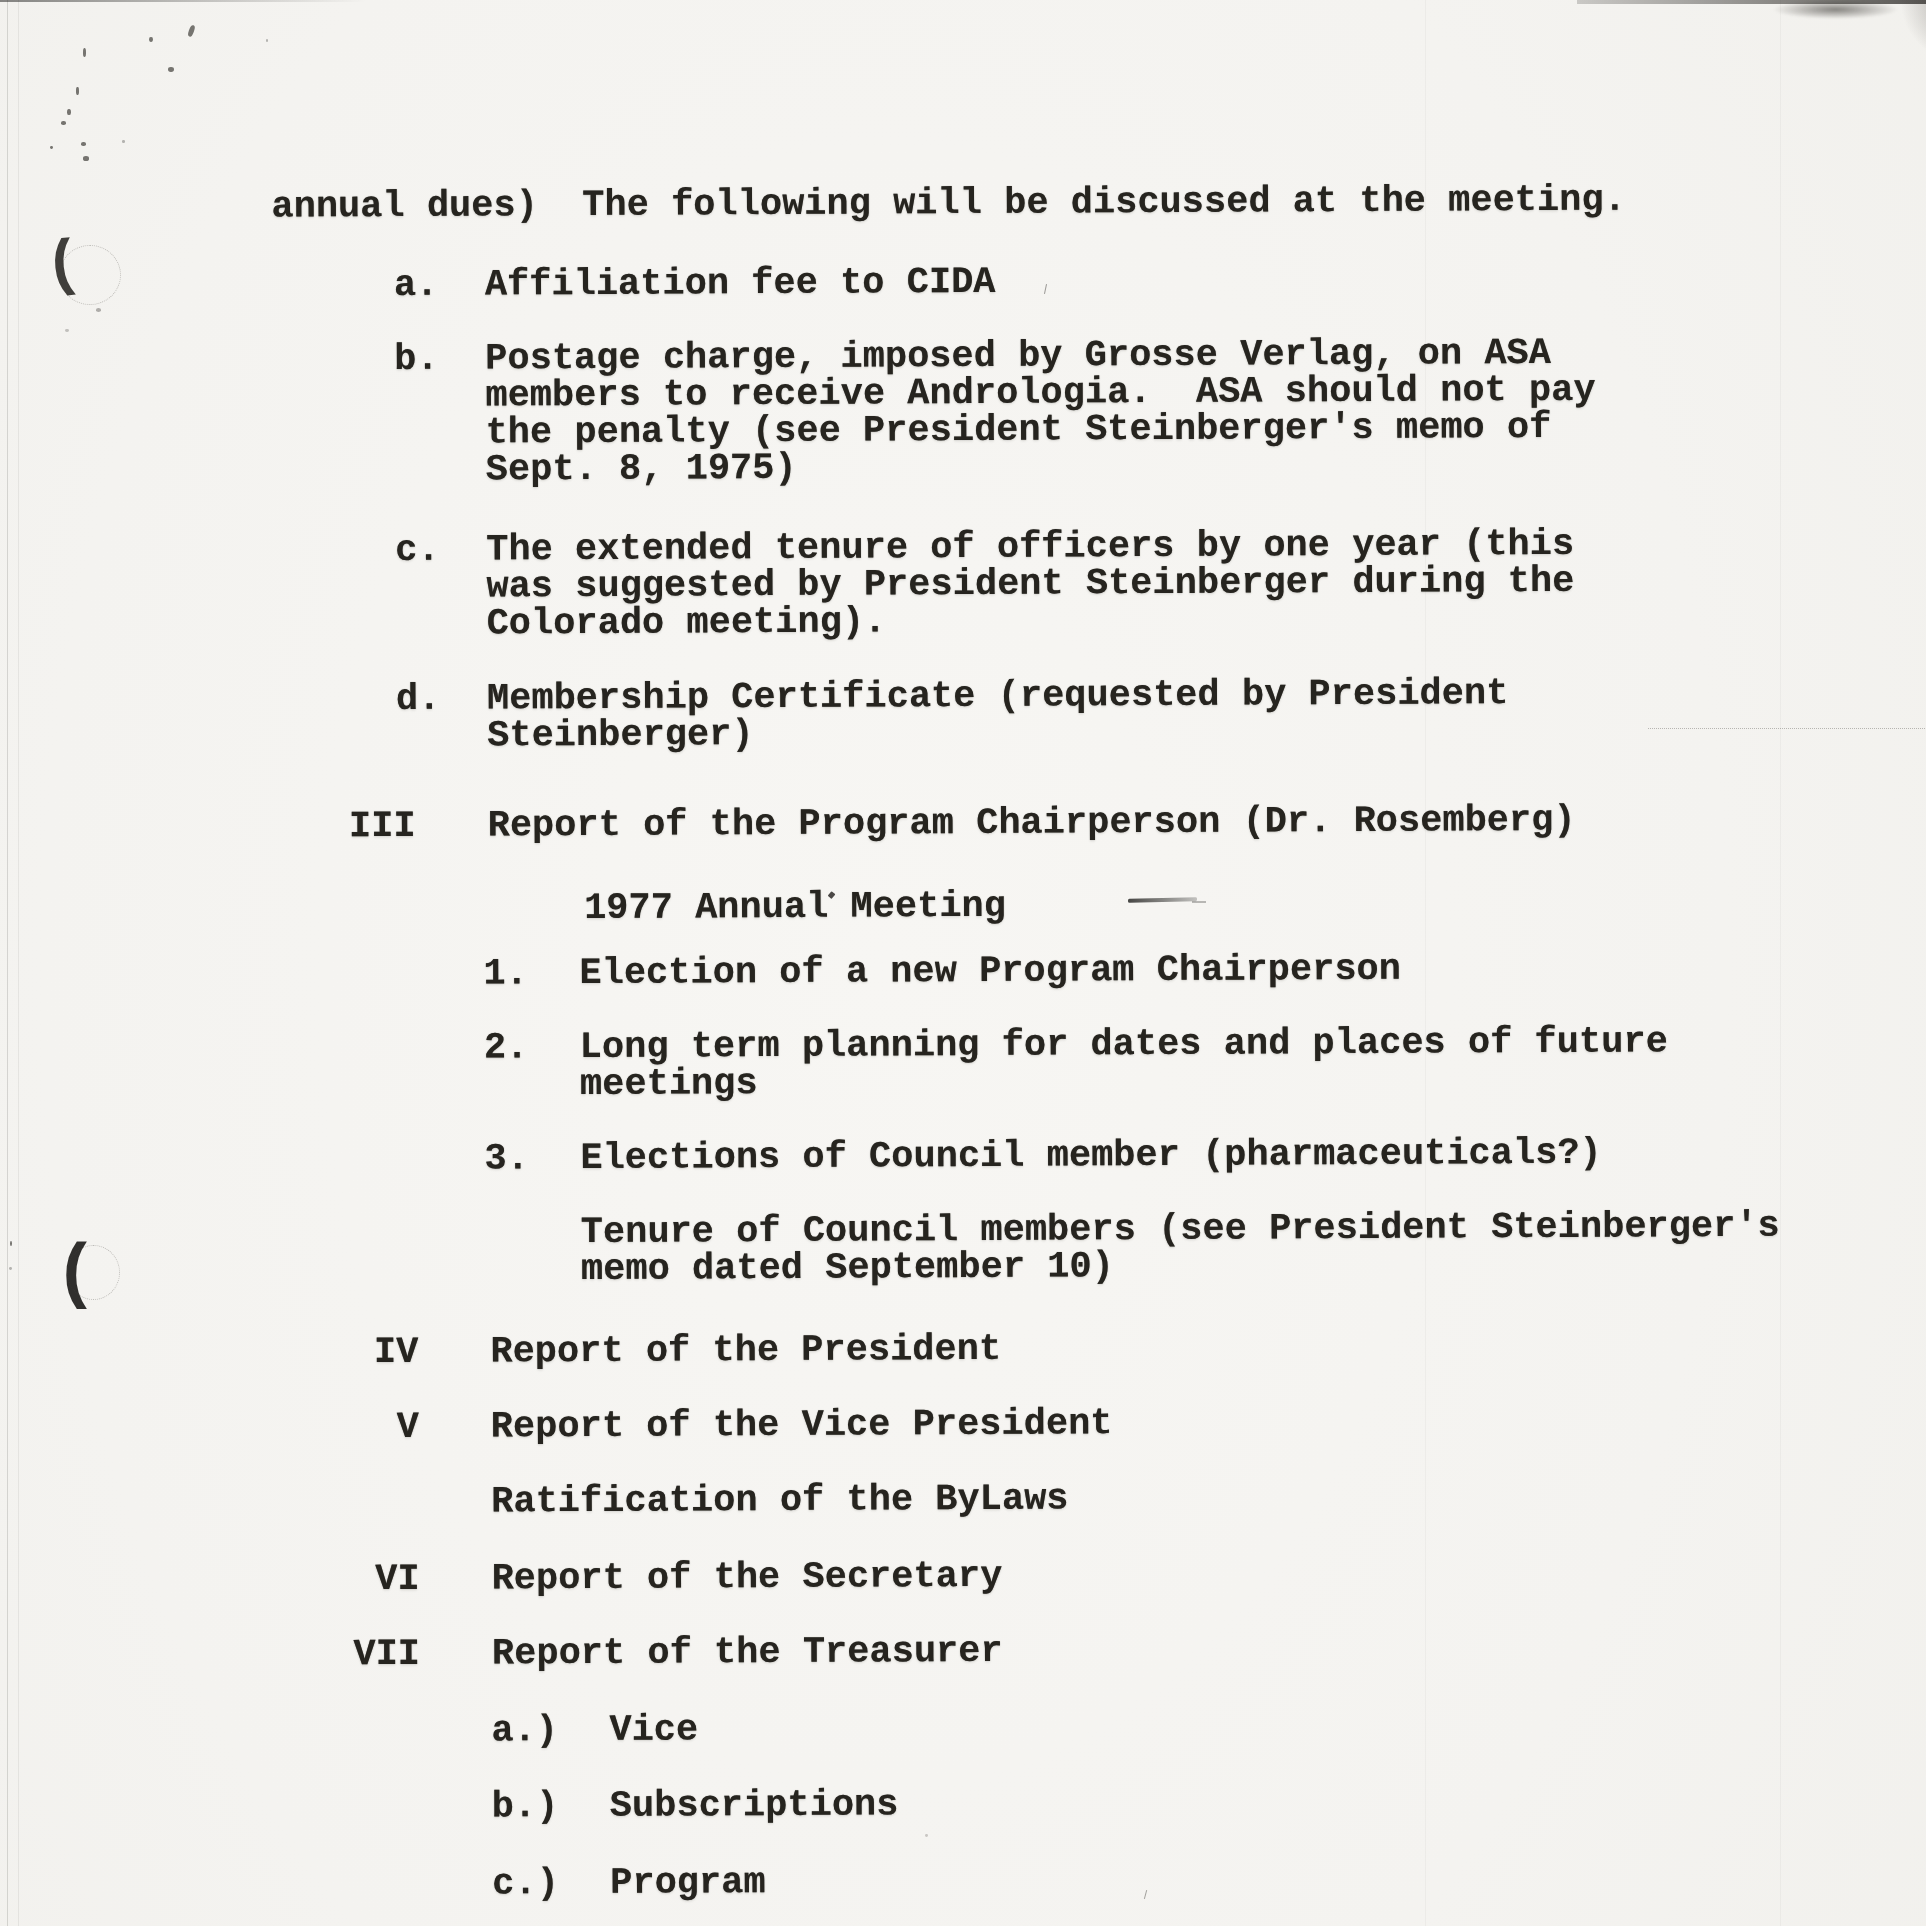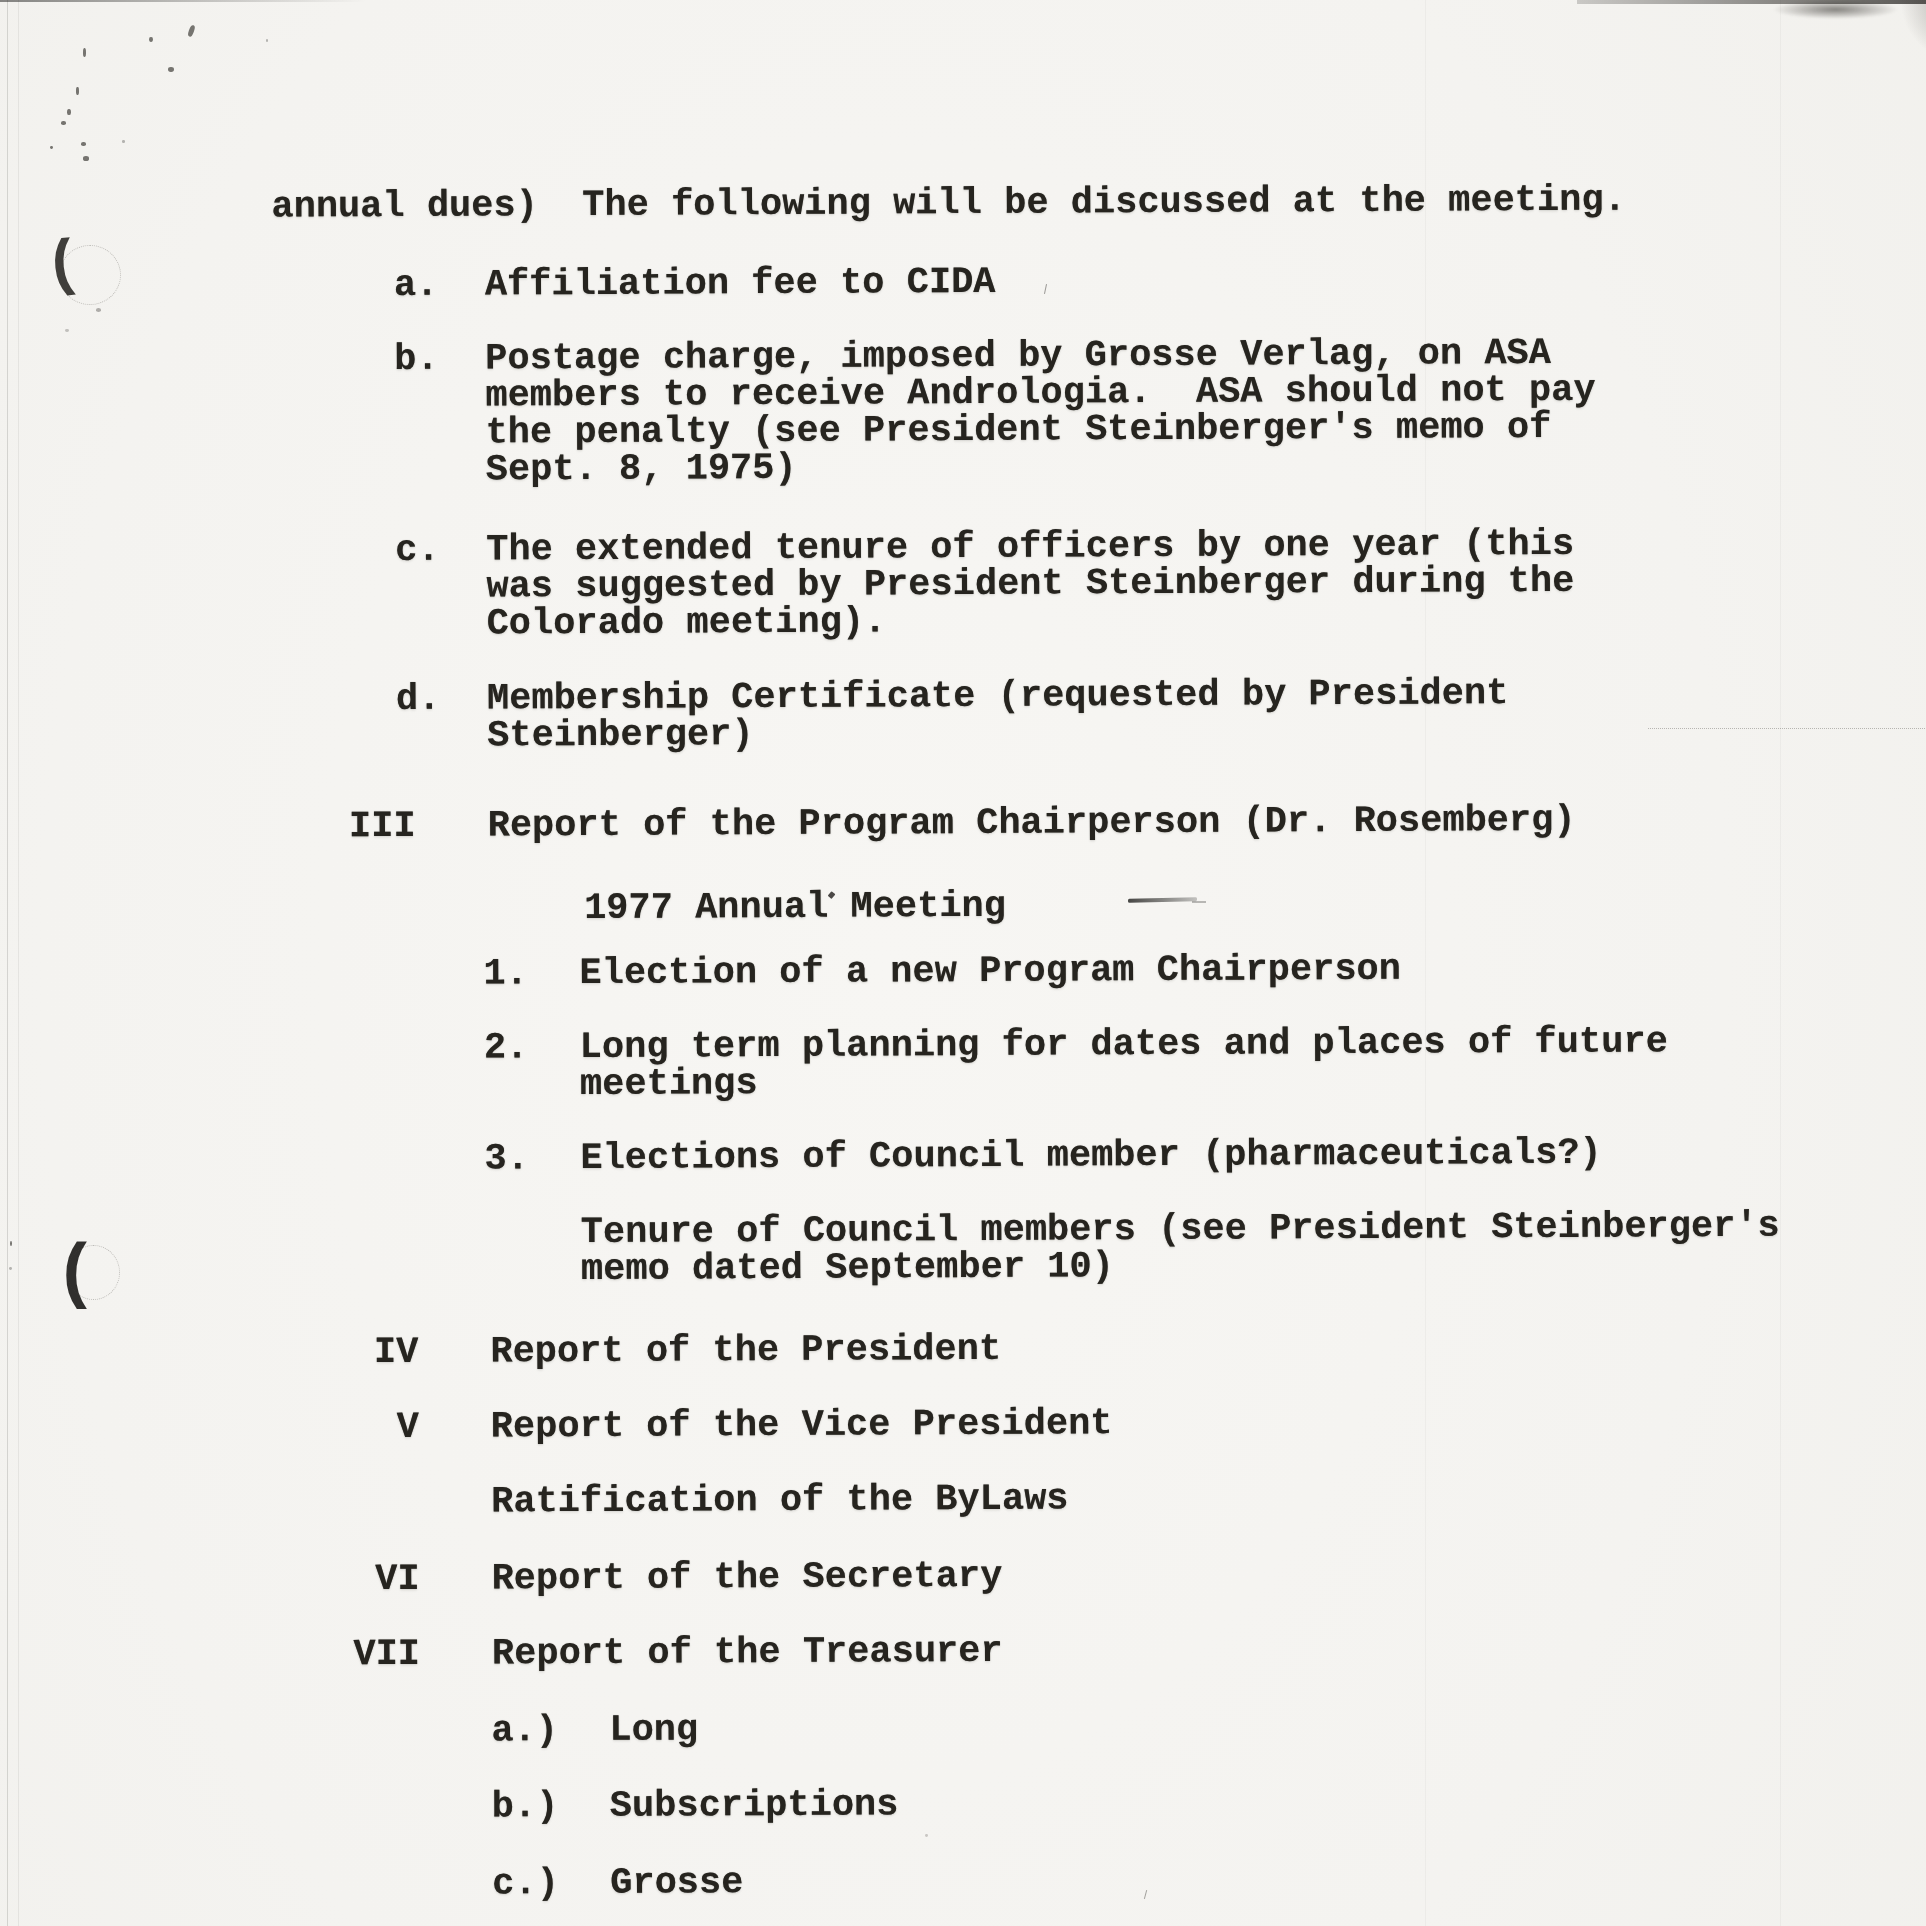--- a/index.html
+++ b/index.html
@@ -171,28 +171,28 @@
       <span class="txt roman-txt">Report of the Secretary</span>
     </div>
 
     <div class="row" style="top:1633px;">
       <span class="lbl roman-lbl">VII</span>
       <span class="txt roman-txt">Report of the Treasurer</span>
     </div>
 
     <div class="row" style="top:1710px;">
       <span class="lbl sub-lbl">a.)</span>
-      <span class="txt sub-txt">Long</span>
+      <span class="txt sub-txt">Vice</span>
     </div>
 
     <div class="row" style="top:1786px;">
       <span class="lbl sub-lbl">b.)</span>
       <span class="txt sub-txt">Subscriptions</span>
     </div>
 
     <div class="row" style="top:1863px;">
       <span class="lbl sub-lbl">c.)</span>
-      <span class="txt sub-txt">Grosse</span>
+      <span class="txt sub-txt">Program</span>
     </div>
 
   </div>
 </div>
 
 
 </body></html>

